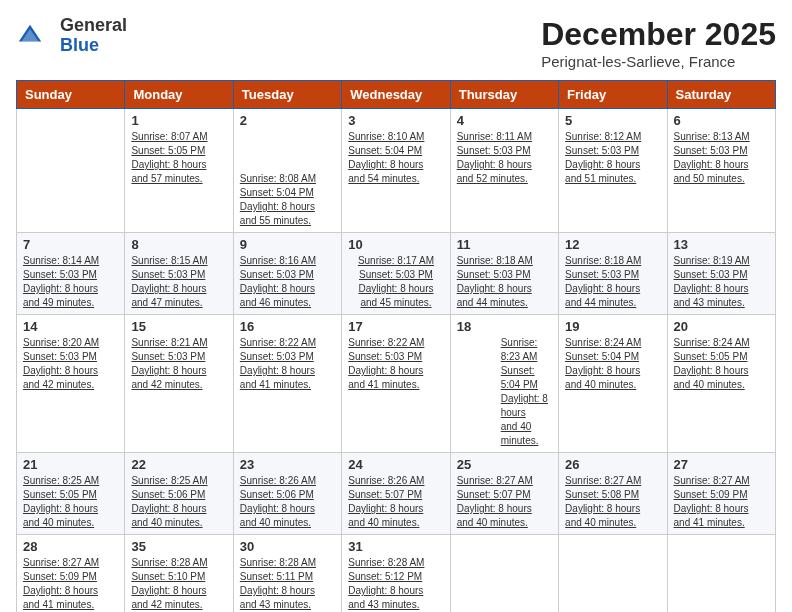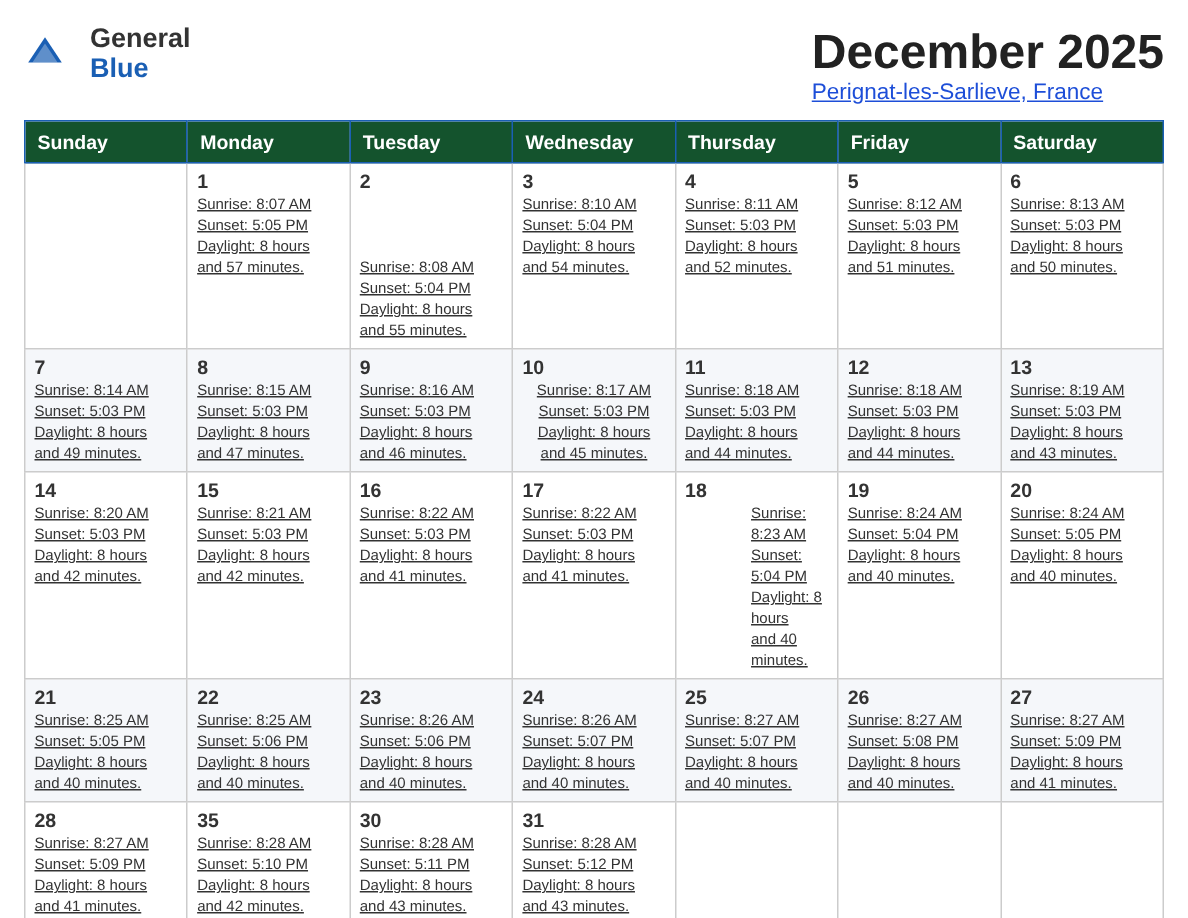--- a/index.html
+++ b/index.html
@@ -36,22 +36,21 @@
     .title-block {
       margin-left: 39px;
     }
     .month-year {
       font-size: 32px;
       font-weight: bold;
       color: #222;
     }
     .location {
       font-size: 15px;
-      color: #1d4ed8;
-      text-decoration: underline;
+      color: #404040;
     }
     .calendar {
       width: 100%;
       border-collapse: collapse;
       border: 1px solid #ccc;
     }
     .calendar th {
       background-color: #1a5fb4;
       color: #fff;
       text-align: left;
@@ -83,21 +82,21 @@
     .empty-cell {
       background: #f9f9f9;
     }
     tr:nth-child(even) td {
       background-color: #f5f7fa;
     }
     tr:nth-child(odd) td {
       background-color: #fff;
     }
     .calendar thead tr th {
-      background-color: #14532d;
+      background-color: #c2410c;
     }
   </style>
 </head>
 <body>
 
 <div class="header">
   <div class="logo">
     <svg class="logo-icon" viewBox="0 0 40 40">
       <polygon points="20,4 36,28 4,28" fill="#1a5fb4"></polygon>
       <polygon points="20,10 32,28 8,28" fill="#fff" opacity="0.3"></polygon>

